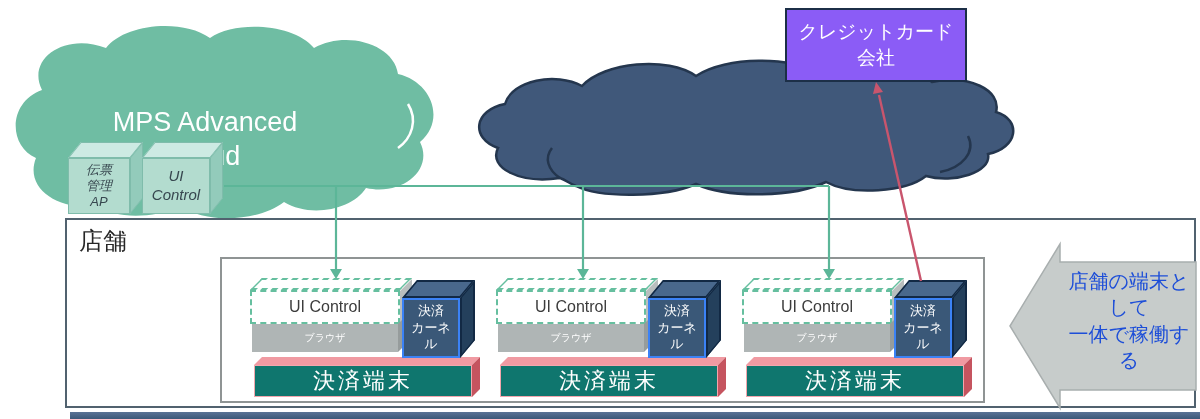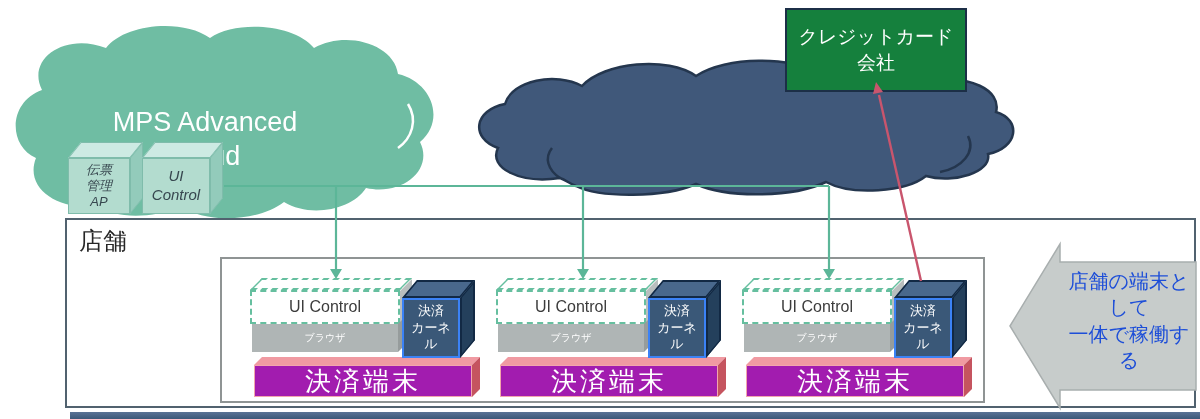--- a/index.html
+++ b/index.html
@@ -19,22 +19,22 @@
   .store-label { position:absolute; left:79px; top:225px; font-size:24px; color:#262626; z-index:3; }
   .bottom-bar { position:absolute; left:70px; top:412px; width:1130px; height:7px;
                 background:linear-gradient(#5a7396,#3c5878); z-index:2; }
 
   
   .cloud-text { position:absolute; color:#fff; text-align:center; z-index:3; line-height:1.25;margin-top:36px; }
   .mps-text   { left:85px;  top:70px;  width:240px; font-size:27px; }
   .spnet-text { left:645px; top:121px; width:200px; font-size:26px; }
 
   
-  .credit-box { position:absolute; left:785px; top:8px; width:182px; height:84px;
-                background:#15803d; border:2px solid #1c2f47; z-index:3;
+  .credit-box { position:absolute; left:785px; top:8px; width:182px; height:74px;
+                background:#8b5cf6; border:2px solid #1c2f47; z-index:3;
                 display:flex; align-items:center; justify-content:center; }
   .credit-box span { display:block; width:164px; text-align:center; color:#fff;
                      font-size:19px; line-height:1.35; }
 
   
   .mod-front { position:absolute; background:#b3dccf; border:1.5px solid #7fbcab; z-index:3;
                display:flex; align-items:center; justify-content:center; color:#37474f;font-style:italic; }
   .mod-top   { position:absolute; background:#cdeae3; border:1.5px solid #7fbcab; z-index:3;
                transform:skewX(-39deg); transform-origin:top left; }
   .mod-side  { position:absolute; background:#93cbbb; border:1.5px solid #7fbcab; z-index:3;
@@ -59,23 +59,23 @@
               border:2px solid #122944; transform:skewX(-39.8deg); transform-origin:top left; }
   .kernel-side { left:210px; top:21px; width:15px; height:60px; background:#24405c;
               border:2px solid #122944; transform:skewY(-50.2deg); transform-origin:top left; }
   .kernel-front{ left:152px; top:21px; width:58px; height:60px; background:#3a5878;
               border:2px solid #3b82f6; display:flex; align-items:center; justify-content:center; }
   .kernel-text { width:44px; color:#fff; font-size:13px; line-height:1.3; text-align:center;
               word-break:break-all; line-break:anywhere; }
   .kernel-text span { display:block; }
   .dev-top  { left:12px; top:80px; width:218px; height:8px; background:#f09aa2;
               transform:skewX(-45deg); transform-origin:top left; }
-  .dev-front{ left:4px; top:88px; width:218px; height:32px; background:#a21caf;
+  .dev-front{ left:4px; top:88px; width:218px; height:32px; background:#0f766e;
               border:1px solid #f2a6ad; display:flex; align-items:center; justify-content:center;
-              color:#fff; font-size:26px; letter-spacing:3px; }
+              color:#fff; font-size:22px; letter-spacing:3px; }
   .dev-side { left:222px; top:88px; width:8px; height:32px; background:#c5545f;
               transform:skewY(-45deg); transform-origin:top left; }
 
   
   .note-arrow-svg { position:absolute; left:1006px; top:240px; z-index:3; }
   .note-text { position:absolute; left:1060px; top:268px; width:138px; z-index:3;
                color:#1d4ed8; font-size:20px; line-height:1.32; text-align:center; }
 </style>
 </head>
 <body>

